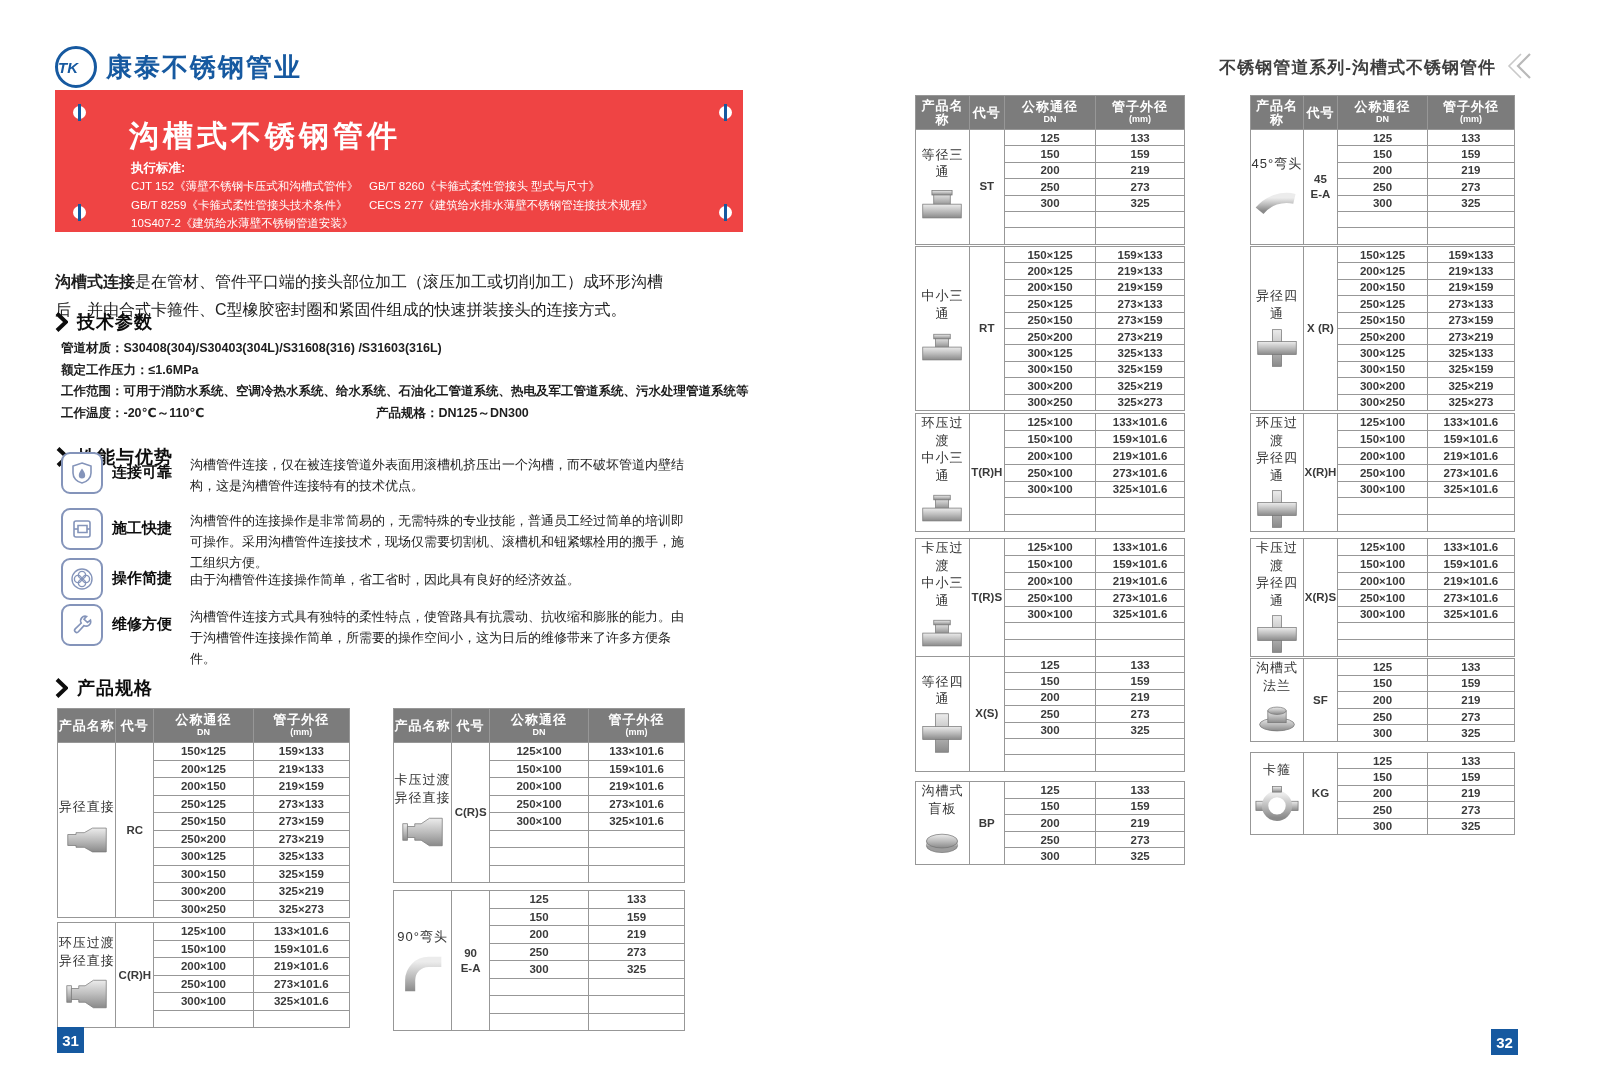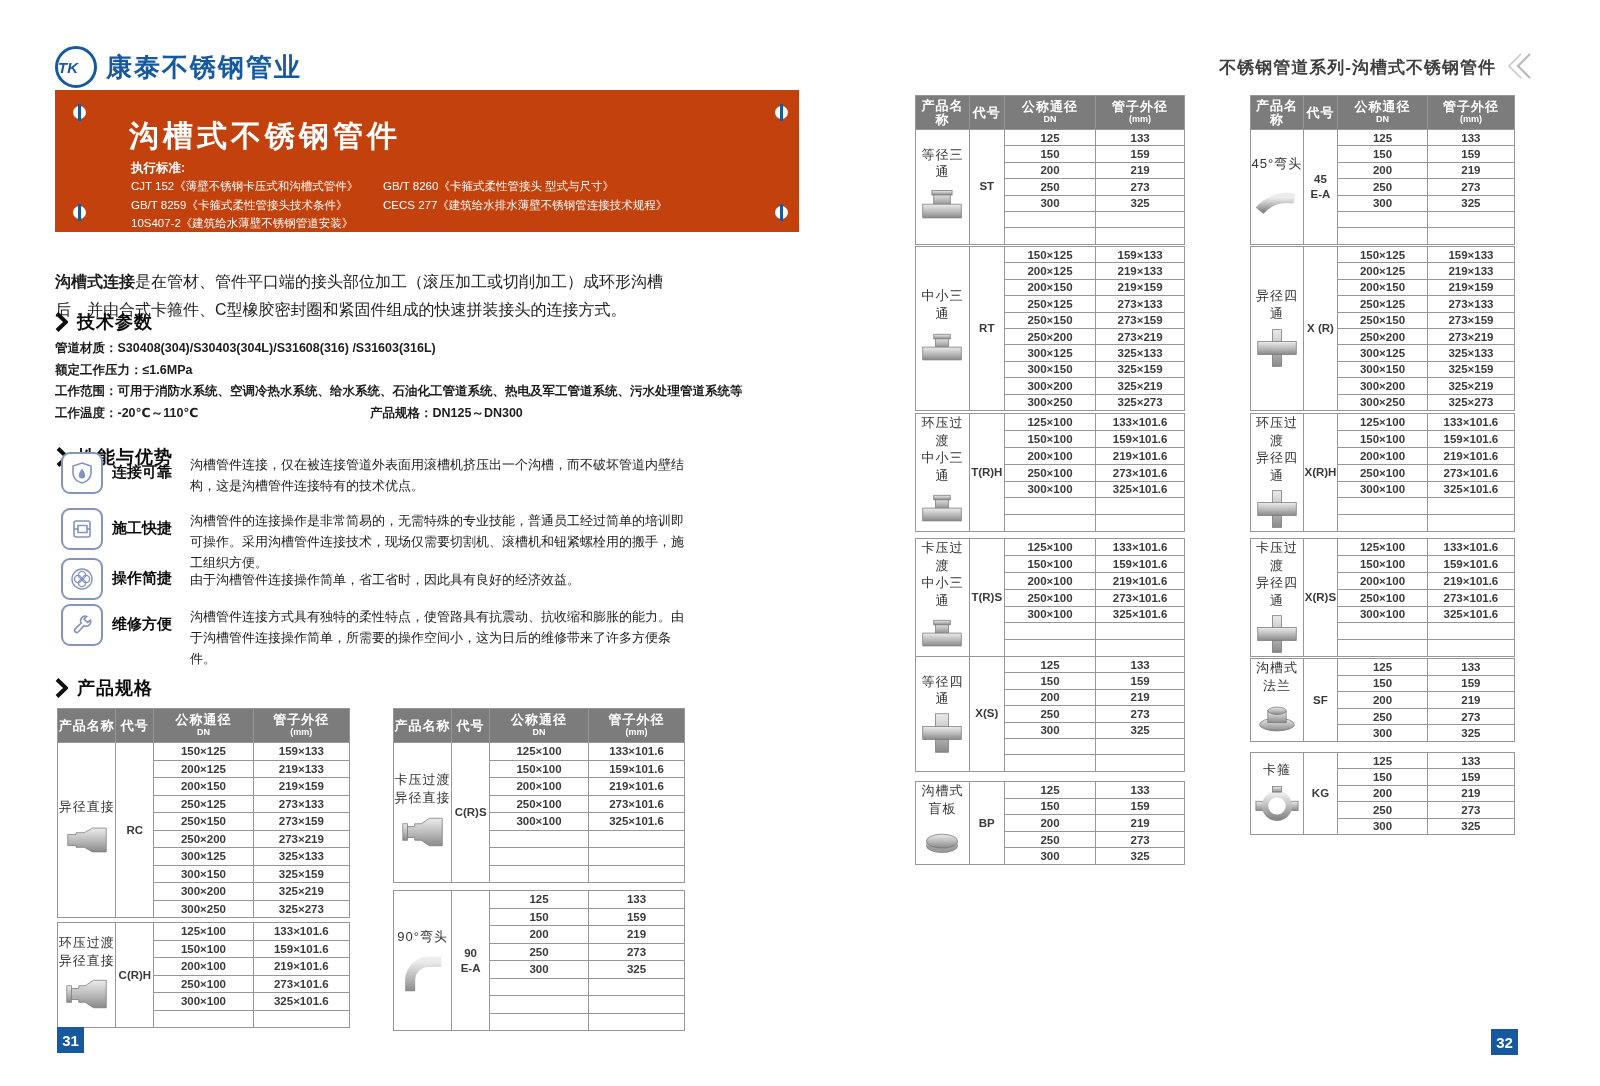--- a/index.html
+++ b/index.html
@@ -9,37 +9,37 @@
   
   .logo{position:absolute;left:55px;top:46px;display:flex;align-items:center;gap:9px;}
   .logo-mark{width:36px;height:36px;border:3px solid #1659a0;border-radius:50%;
     display:flex;align-items:center;justify-content:flex-start;
     color:#1659a0;font-weight:bold;font-style:italic;font-size:15px;letter-spacing:0;}
   .logo-text{font-size:26px;font-weight:bold;color:#1659a0;letter-spacing:2px;}
   .header-right{position:absolute;right:104px;top:56px;font-size:17px;font-weight:bold;color:#3f3f3f;letter-spacing:1px;}
   .header-chev{position:absolute;right:68px;top:52px;}
 
   
-  .banner{position:absolute;left:55px;top:90px;width:744px;height:142px;background:#c2410c;}
+  .banner{position:absolute;left:55px;top:90px;width:688px;height:142px;background:#ef4444;}
   .deco{position:absolute;width:13px;height:13px;border-radius:50%;background:#fff;}
   .deco::after{content:"";position:absolute;left:5px;top:-2px;width:3px;height:17px;background:#1659a0;}
   .deco.tl{left:18px;top:16px;} .deco.tr{right:11px;top:16px;}
   .deco.bl{left:18px;bottom:13px;} .deco.br{right:11px;bottom:13px;}
   .banner-title{position:absolute;left:74px;top:26px;font-size:30px;font-weight:bold;color:#fff;letter-spacing:4px;}
   .banner-std-label{position:absolute;left:76px;top:70px;font-size:12.5px;font-weight:bold;color:#fff;}
-  .banner-cols{position:absolute;left:76px;top:87px;display:flex;gap:14px;color:#fff;}
+  .banner-cols{position:absolute;left:76px;top:87px;display:flex;color:#fff;}
   .banner-col{font-size:11.5px;line-height:1.62;white-space:nowrap;}
   .banner-col.c1{width:238px;}
 
   
   .intro{position:absolute;left:55px;top:252px;width:628px;font-size:16px;line-height:1.75;color:#1d1d1d;}
   .intro b{font-weight:bold;}
   .sec-head{position:absolute;display:flex;align-items:center;gap:9px;font-size:18px;font-weight:bold;color:#0d0d0d;letter-spacing:1px;}
   .sec-tech{left:55px;top:310px;} .sec-perf{left:56px;top:434px;margin-top:11px;} .sec-spec{left:55px;top:676px;}
-  .tech-lines{position:absolute;left:55px;top:340px;width:660px;font-size:12.5px;font-weight:600;color:#1d1d1d;}
+  .tech-lines{position:absolute;left:61px;top:340px;width:660px;font-size:12.5px;font-weight:600;color:#1d1d1d;}
   .tech-lines p{margin:0 0 4.5px 0;white-space:nowrap;}
   .tech-last{display:flex;white-space:nowrap;}
   .tech-last .t1{width:315px;}
 
   
   .feat{position:absolute;left:55px;width:630px;display:flex;align-items:flex-start;margin-left:6px;}
   .f1{top:452px;} .f2{top:508px;} .f3{top:558px;} .f4{top:604px;}
   .ficon{width:38px;height:38px;border:2px solid #8494ba;border-radius:9px;color:#8494ba;
     display:flex;align-items:center;justify-content:center;flex:0 0 auto;background:#fff;}
   .flabel{width:76px;margin-left:9px;padding-top:11px;font-size:15px;font-weight:bold;color:#0d0d0d;flex:0 0 auto;}

